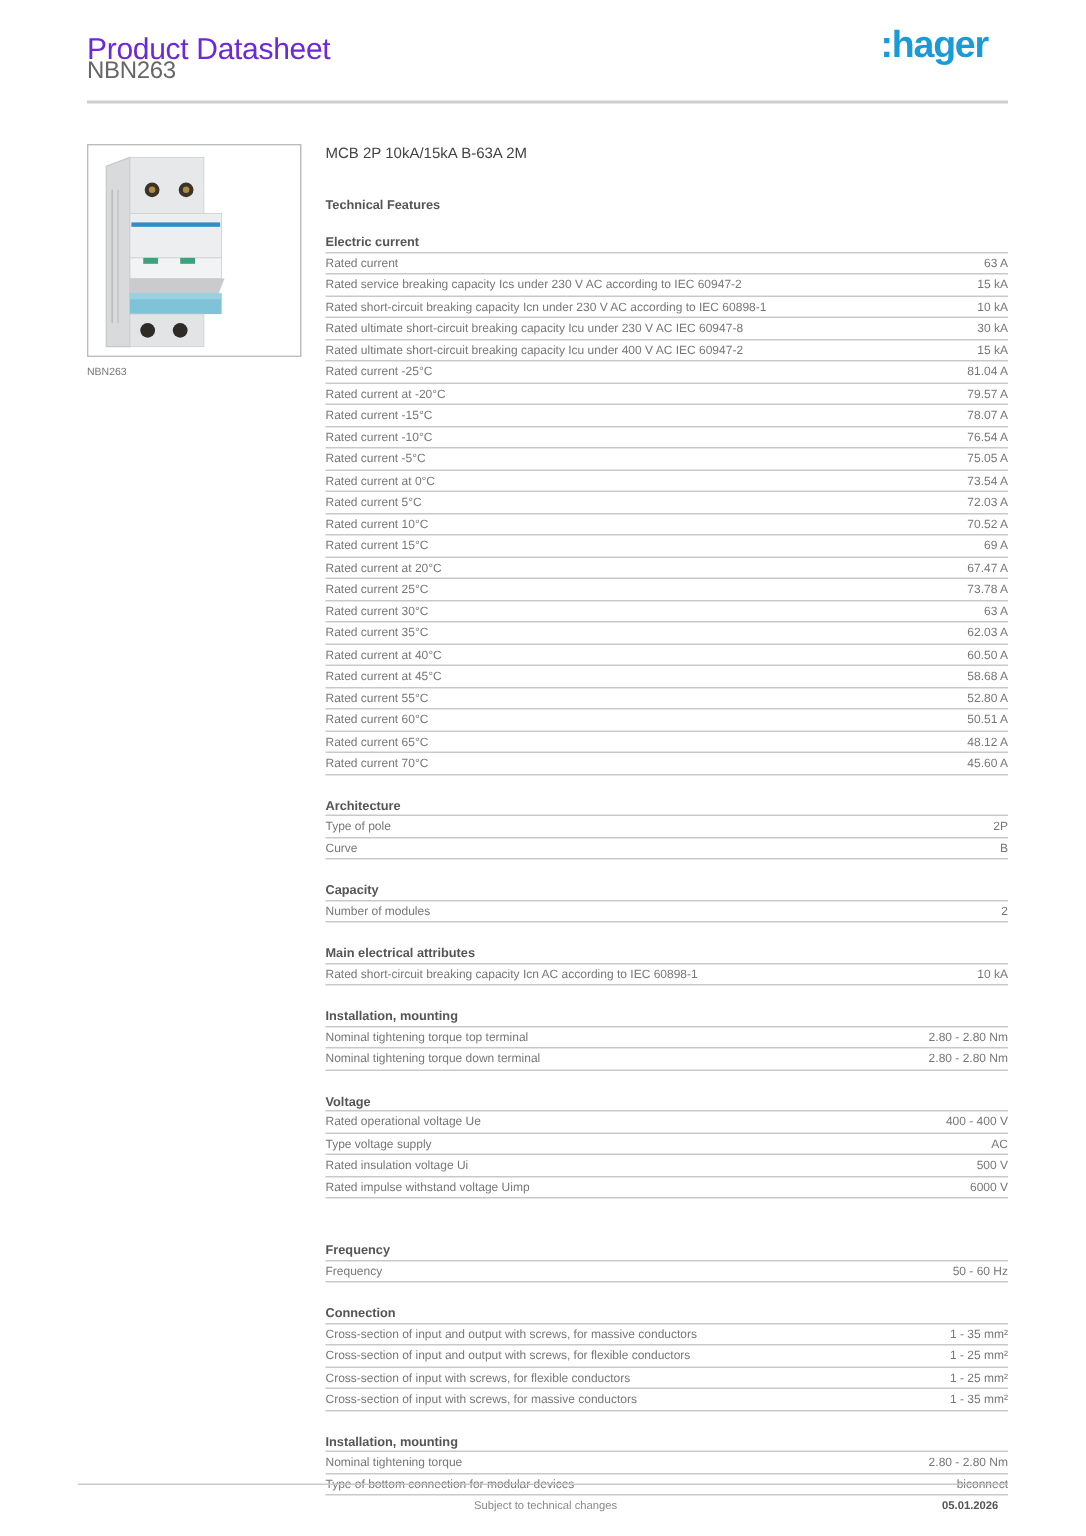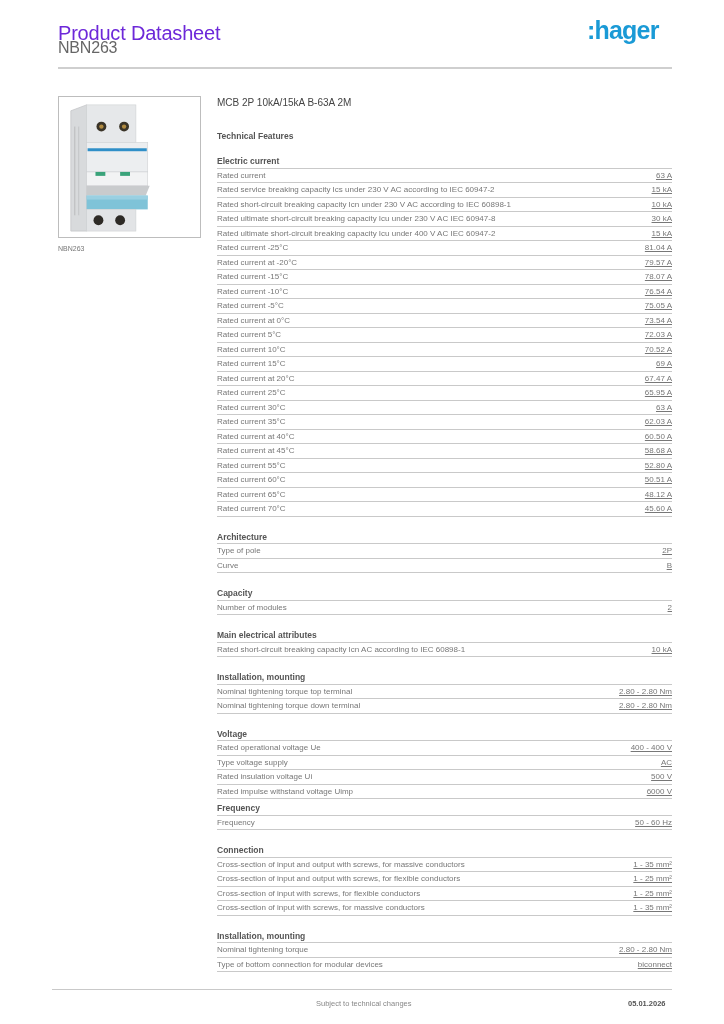--- a/index.html
+++ b/index.html
@@ -16,21 +16,21 @@
   .image-caption { position: absolute; left: 58px; top: 245px; font-size: 7px; color: #777; }
 
   .content { position: absolute; left: 217px; top: 96px; width: 455px; }
   .product-name { font-size: 10px; font-weight: normal; color: #444; height: 14px; line-height: 14px; }
   .tech-title { font-size: 8.5px; font-weight: bold; color: #555; margin-top: 19px; height: 14px; line-height: 14px; }
 
   .section { }
   .section-title { font-size: 8.5px; font-weight: bold; color: #555; height: 14.5px; line-height: 14px; border-bottom: 1px solid #c9c9c9; }
   .row { display: flex; justify-content: space-between; height: 14.5px; line-height: 14px; font-size: 8px; color: #777; border-bottom: 1px solid #c9c9c9; }
   .row .label { white-space: nowrap; }
-  .row .value { white-space: nowrap; text-align: left; text-decoration: underline; }
+  .row .value { white-space: nowrap; text-align: left; }
 
   .footer-rule { position: absolute; left: 52px; top: 989px; width: 620px; height: 1px; background: #c9c9c9; }
   .footer-note { position: absolute; left: 316px; top: 999px; font-size: 7.5px; color: #888; }
   .footer-date { position: absolute; left: 628px; top: 999px; font-size: 7.5px; font-weight: bold; color: #555; }
 </style>
 </head>
 <body>
 
 <div class="header-title">Product Datasheet</div>
 <div class="header-sub">NBN263</div>
@@ -130,21 +130,21 @@
         <div class="row">
           <span class="label">Rated current 15°C</span>
           <span class="value">69 A</span>
         </div>
         <div class="row">
           <span class="label">Rated current at 20°C</span>
           <span class="value">67.47 A</span>
         </div>
         <div class="row">
           <span class="label">Rated current 25°C</span>
-          <span class="value">65.95 A</span>
+          <span class="value">73.78 A</span>
         </div>
         <div class="row">
           <span class="label">Rated current 30°C</span>
           <span class="value">63 A</span>
         </div>
         <div class="row">
           <span class="label">Rated current 35°C</span>
           <span class="value">62.03 A</span>
         </div>
         <div class="row">
@@ -220,21 +220,21 @@
         </div>
         <div class="row">
           <span class="label">Rated insulation voltage Ui</span>
           <span class="value">500 V</span>
         </div>
         <div class="row">
           <span class="label">Rated impulse withstand voltage Uimp</span>
           <span class="value">6000 V</span>
         </div>
       </div>
-      <div class="section" style="margin-top: 2px;">
+      <div class="section" style="margin-top: 27px;">
         <div class="section-title">Frequency</div>
         <div class="row">
           <span class="label">Frequency</span>
           <span class="value">50 - 60 Hz</span>
         </div>
       </div>
       <div class="section" style="margin-top: 13px;">
         <div class="section-title">Connection</div>
         <div class="row">
           <span class="label">Cross-section of input and output with screws, for massive conductors</span>

